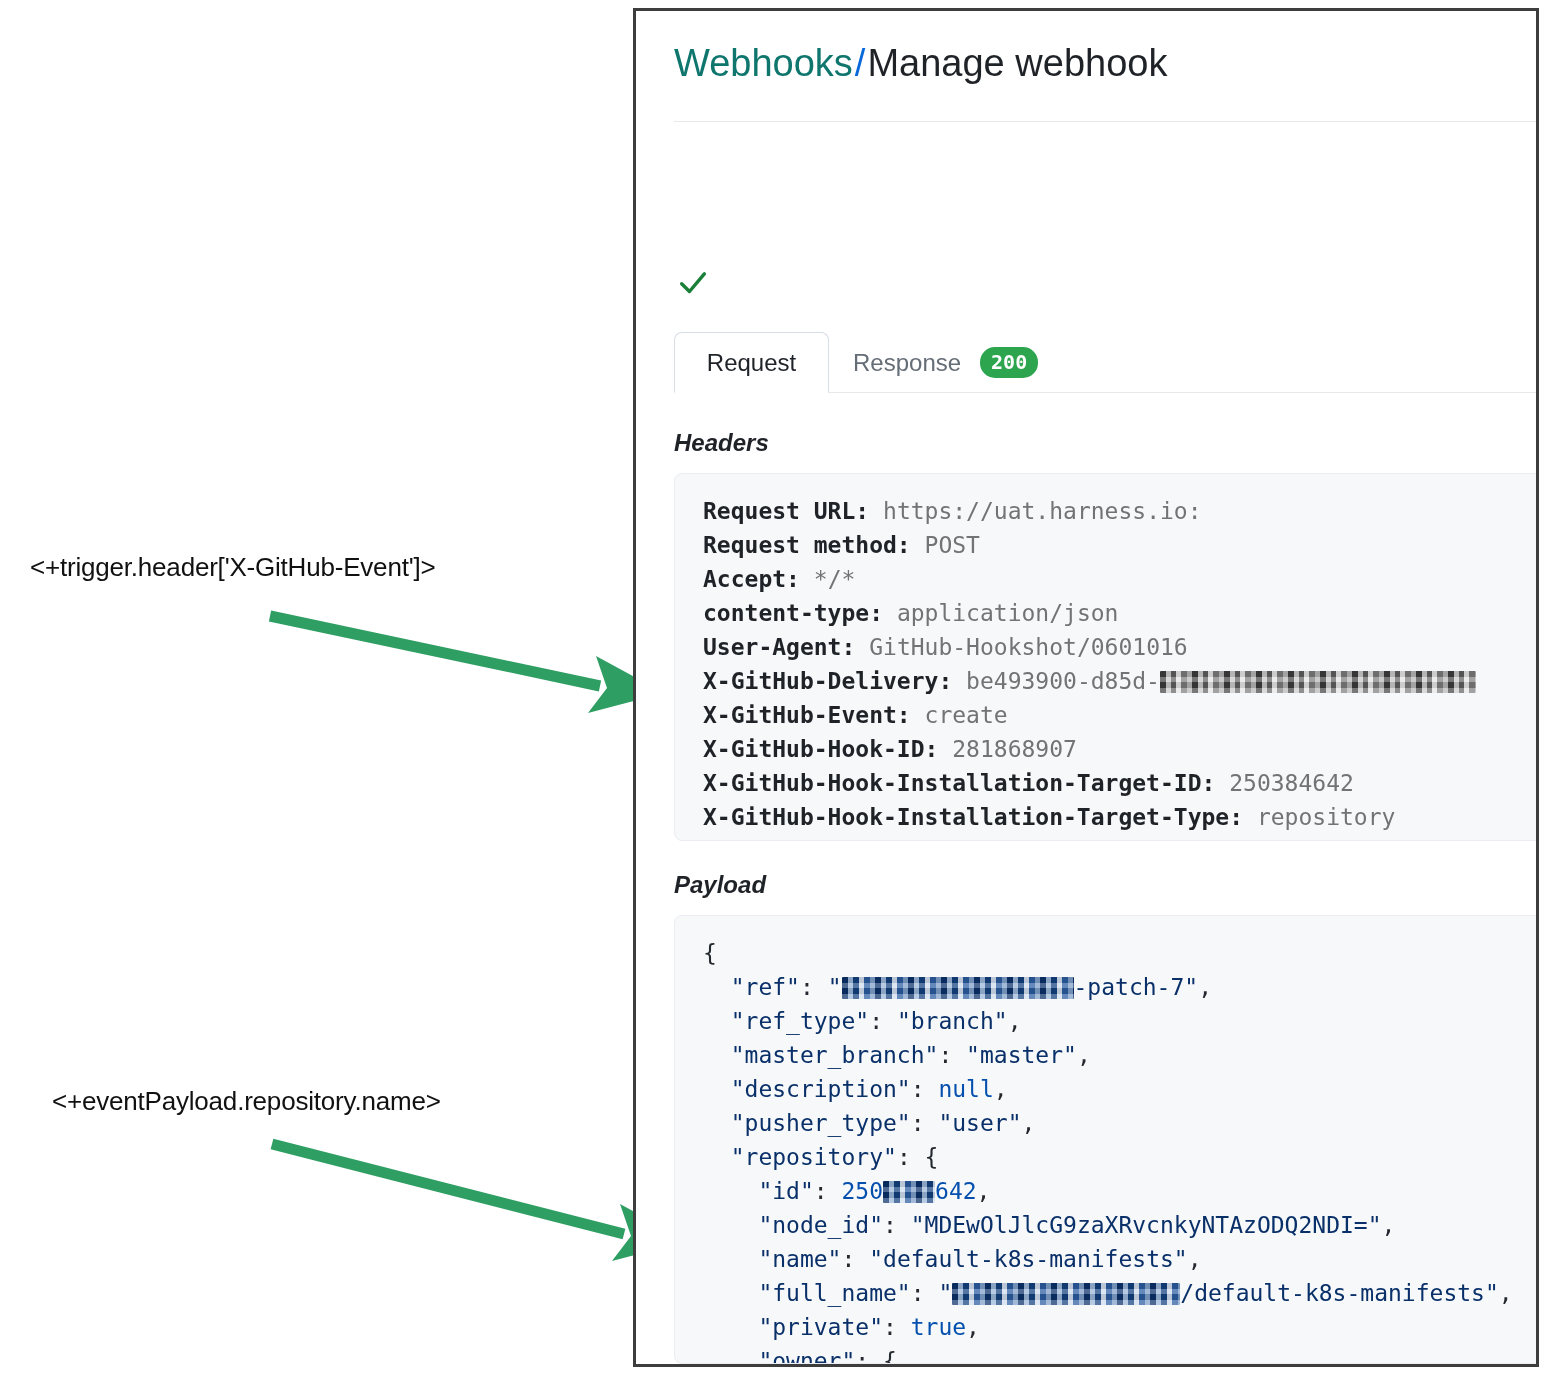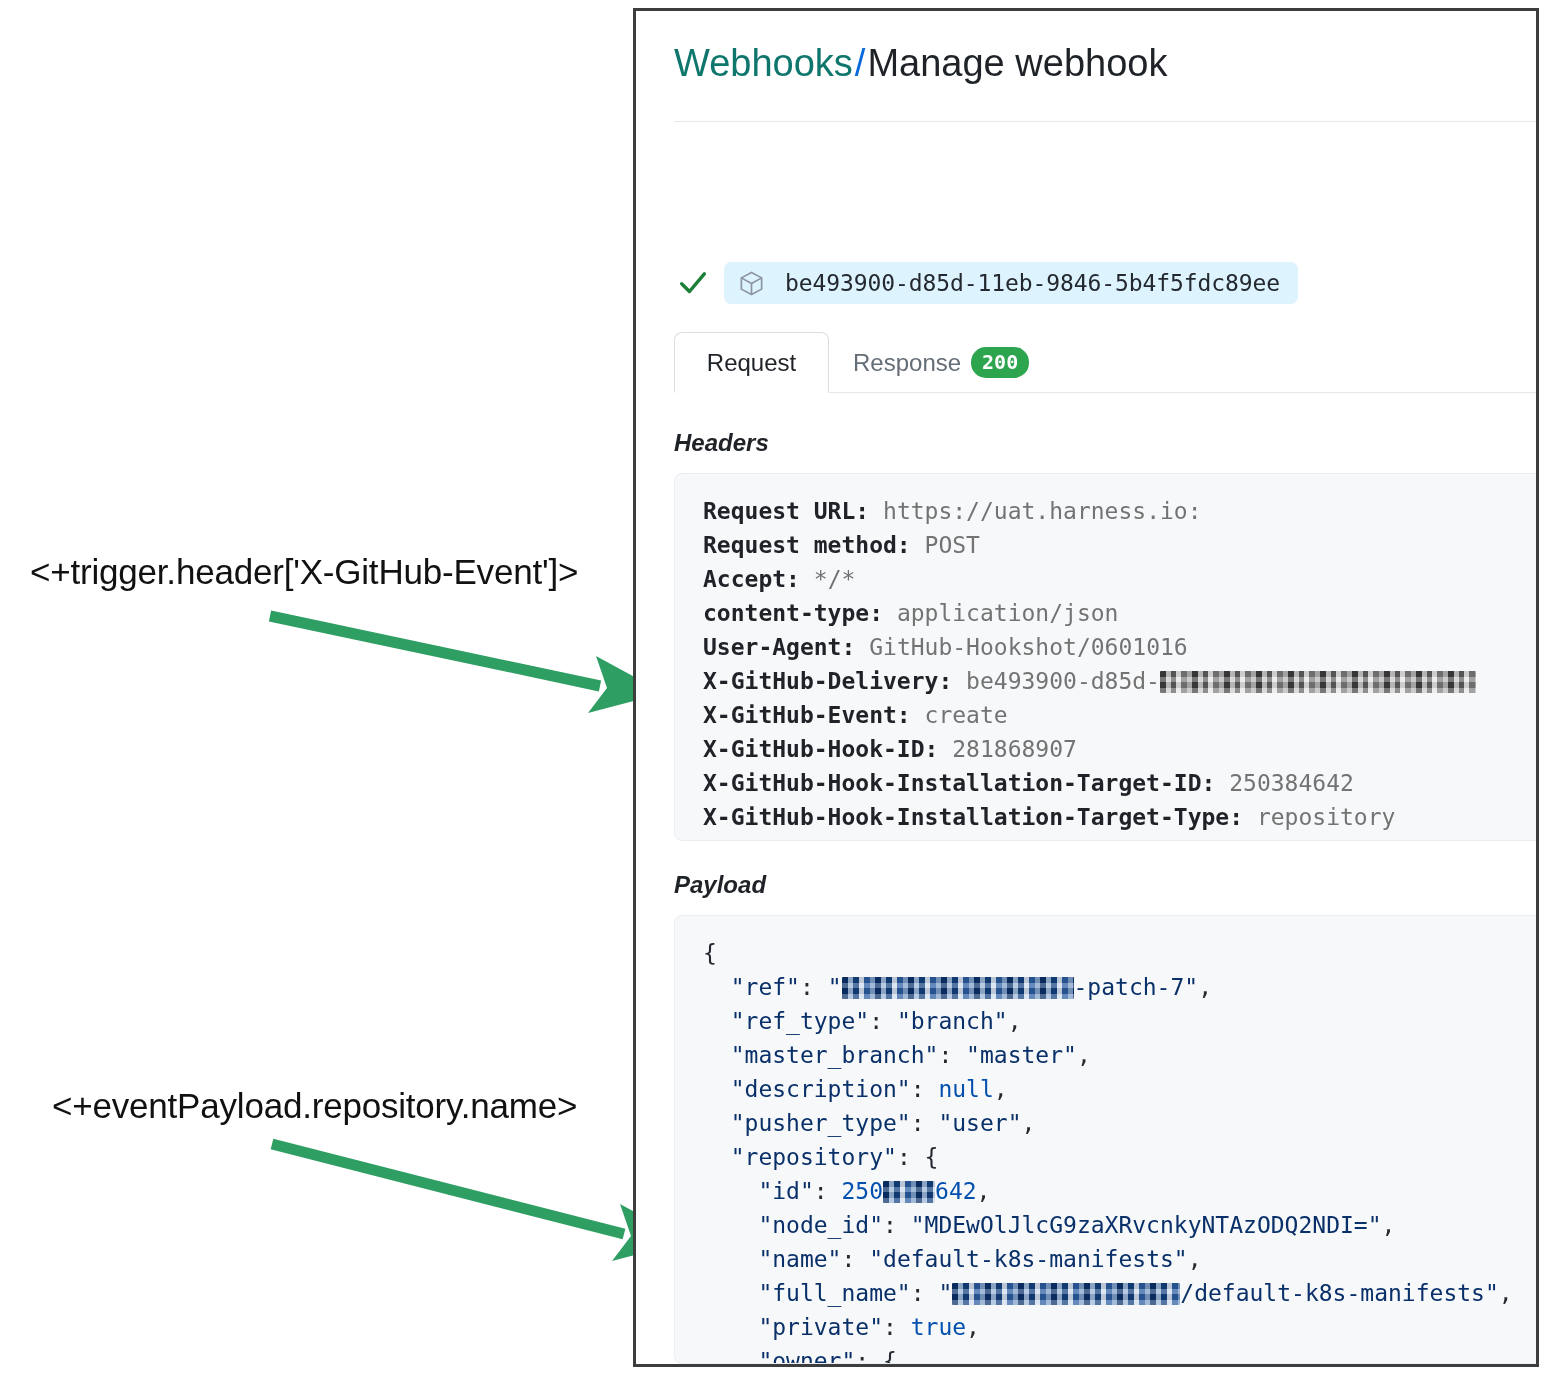--- a/index.html
+++ b/index.html
@@ -13,21 +13,21 @@
     position: relative;
     overflow: hidden;
     font-family: "Liberation Sans", sans-serif;
     -webkit-font-smoothing: antialiased;
   }
 
   
   .annotation-label {
     position: absolute;
     font-family: "Liberation Sans", sans-serif;
-    font-size: 35px;
+    font-size: 26px;
     color: #111111;
     white-space: nowrap;
     letter-spacing: -0.2px;
   }
   #ann-header-label { left: 30px; top: 552px; }
   #ann-payload-label { left: 52px; top: 1086px; }
 
   .arrow-svg {
     position: absolute;
     overflow: visible;
@@ -206,21 +206,21 @@
     border-bottom: 1px solid #ffffff;
     border-radius: 8px 8px 0 0;
     z-index: 2;
   }
   .itab.inactive {
     left: 155px;
     padding: 0 16px 0 24px;
     color: #656d76;
   }
   #status-badge {
-    margin-left: 10px;
+    margin-left: 19px;
     background: #2da44e;
     color: #ffffff;
     font-family: "DejaVu Sans Mono", monospace;
     font-size: 20px;
     font-weight: 700;
     border-radius: 15px;
     padding: 5px 11px 6px;
     line-height: 1;
   }
 
@@ -331,28 +331,20 @@
     <div id="breadcrumb">
       <span class="crumb-link">Webhooks</span><span class="crumb-sep">/</span><span class="crumb-current">Manage webhook</span>
     </div>
     <div id="breadcrumb-rule"></div>
 
 
     <div id="delivery-row">
       <svg id="delivery-check" viewBox="0 0 24 24">
         <path d="M4 12.5 L9.5 18 L20 5.5" stroke="#1a7f37" stroke-width="2.4" fill="none" stroke-linecap="round" stroke-linejoin="round"></path>
       </svg>
-      <div id="delivery-chip">
-        <svg id="package-icon" viewBox="0 0 24 24">
-          <path d="M12 2.2 L21 7 L21 17 L12 21.8 L3 17 L3 7 Z" stroke="#8c959f" stroke-width="1.5" fill="none" stroke-linejoin="round"></path>
-          <path d="M3 7 L12 11.9 L21 7" stroke="#8c959f" stroke-width="1.5" fill="none" stroke-linejoin="round"></path>
-          <path d="M12 11.9 L12 21.8" stroke="#8c959f" stroke-width="1.5" fill="none"></path>
-        </svg>
-        <span id="delivery-id">be493900-d85d-11eb-9846-5b4f5fdc89ee</span>
-      </div>
     </div>
 
     <div id="inner-tabs">
       <div class="tabstrip-baseline"></div>
       <div class="itab active">Request</div>
       <div class="itab inactive">
         <span>Response</span>
         <span id="status-badge">200</span>
       </div>
     </div>

